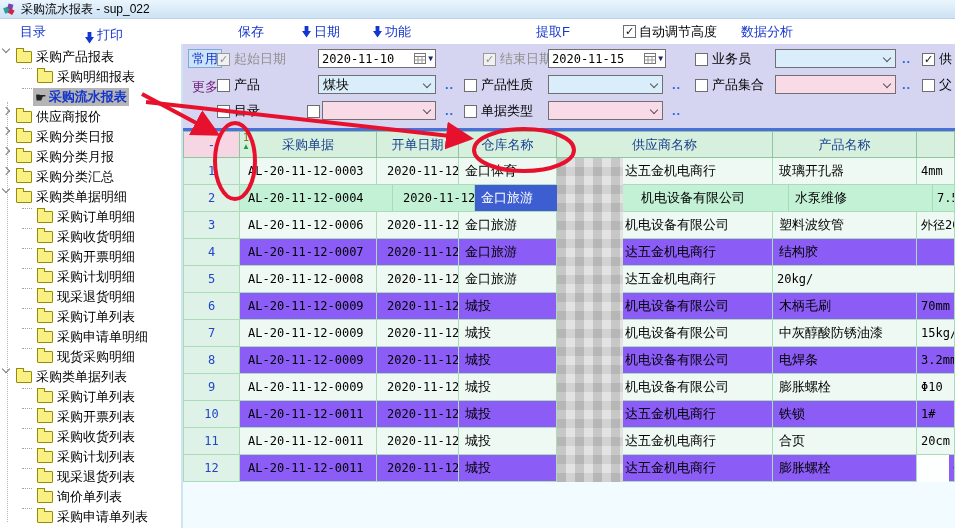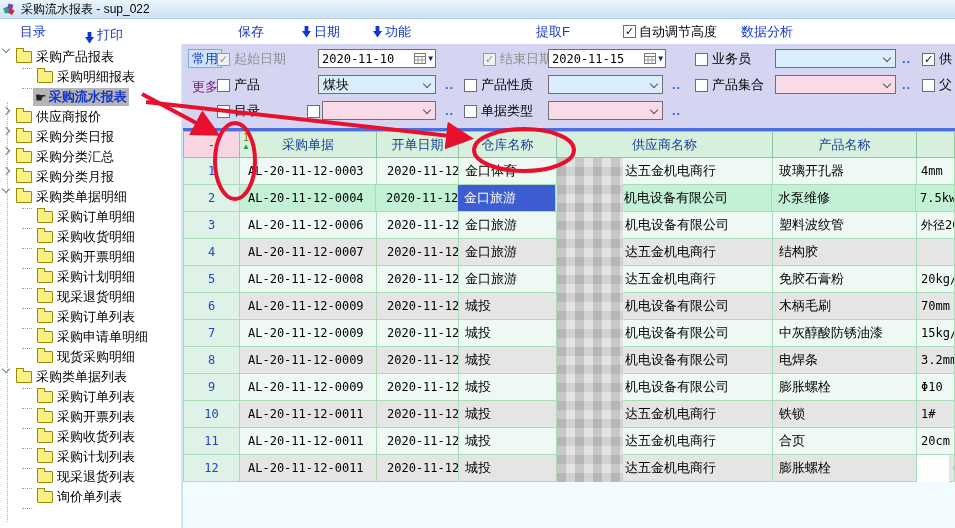--- a/index.html
+++ b/index.html
@@ -88,21 +88,21 @@
   .c-no{justify-content:center;background:#def2e7;color:#2244cc;font-size:12px;
     border-left:1px solid #aadcb8;font-family:"DejaVu Sans Mono",monospace;}
   .c-doc,.c-date,.c-spec{font-family:"DejaVu Sans Mono",monospace;font-size:12px;}
   .c-doc{padding-left:8px;}
   .c-date{padding-left:10px;}
   .c-wh{padding-left:6px;}
   .c-sup{padding-left:68px;}
   .c-prod{padding-left:6px;}
   .c-spec{padding-left:4px;}
   .g-row.odd .g-cell:not(.c-no){background:#eff9f3;}
-  .g-row.even .g-cell:not(.c-no){background:#e5e5e5;}
+  .g-row.even .g-cell:not(.c-no){background:#8b5cf6;}
   .g-row.hlrow .g-cell:not(.c-no){background:#c3f1d6;}
   .g-cell.sel{background:#3d5ed1 !important;color:#fff;}
   .mosaic{position:absolute;left:374px;top:27px;width:66px;height:324px;z-index:3;
     background-image:
       repeating-linear-gradient(90deg, rgba(0,0,0,0.10) 0 9px, rgba(255,255,255,0.14) 9px 18px),
       repeating-linear-gradient(0deg, #cbcbcb 0 9px, #dedede 9px 18px);}
 
   
   .anno{position:absolute;left:0;top:0;width:955px;height:528px;z-index:60;pointer-events:none;}
 </style>
@@ -205,30 +205,30 @@
             <span class="folder"></span>
             <span class="lbl">采购分类日报</span>
           </span>
         </div>
         <div class="tree-item">
           <span class="chev col">
             <i></i>
           </span>
           <span class="hl">
             <span class="folder"></span>
-            <span class="lbl">采购分类汇总</span>
+            <span class="lbl">采购分类月报</span>
           </span>
         </div>
         <div class="tree-item">
           <span class="chev col">
             <i></i>
           </span>
           <span class="hl">
             <span class="folder"></span>
-            <span class="lbl">采购分类月报</span>
+            <span class="lbl">采购分类汇总</span>
           </span>
         </div>
         <div class="tree-item">
           <span class="chev exp">
             <i></i>
           </span>
           <span class="hl">
             <span class="folder"></span>
             <span class="lbl">采购类单据明细</span>
           </span>
@@ -335,20 +335,24 @@
         </div>
         <div class="tree-item lvl1">
           <span class="hline"></span>
           <span class="hl">
             <span class="folder"></span>
             <span class="lbl">询价单列表</span>
           </span>
         </div>
         <div class="tree-item lvl1">
           <span class="hline"></span>
+          <span class="hl">
+            <span class="folder"></span>
+            <span class="lbl">采购申请单列表</span>
+          </span>
         </div>
       </div>
   </div>
 
   <div class="content">
 
     <div class="fpanel">
       <div class="btn-common">常用</div>
       <div class="link-more">更多</div>
 
@@ -492,21 +496,21 @@
           <div class="g-cell c-no" style="width: 57px;">1</div>
           <div class="g-cell c-doc" style="width: 137px;">AL-20-11-12-0003</div>
           <div class="g-cell c-date" style="width: 82px;">2020-11-12</div>
           <div class="g-cell c-wh" style="width: 98px;">金口体育</div>
           <div class="g-cell c-sup" style="width: 216px;">达五金机电商行</div>
           <div class="g-cell c-prod" style="width: 144px;">玻璃开孔器</div>
           <div class="g-cell c-spec" style="width: 38px; flex: 1 1 0%;">4mm</div>
         </div>
         <div class="g-row hlrow">
           <div class="g-cell c-no" style="width: 57px;">2</div>
-          <div class="g-cell c-doc" style="width: 136px;">AL-20-11-12-0004</div>
+          <div class="g-cell c-doc" style="width: 153px;">AL-20-11-12-0004</div>
           <div class="g-cell c-date" style="width: 82px;">2020-11-12</div>
           <div class="g-cell c-wh sel" style="width: 98px;">金口旅游</div>
           <div class="g-cell c-sup" style="width: 216px;">机电设备有限公司</div>
           <div class="g-cell c-prod" style="width: 144px;">水泵维修</div>
           <div class="g-cell c-spec" style="width: 38px; flex: 1 1 0%;">7.5kw</div>
         </div>
         <div class="g-row odd">
           <div class="g-cell c-no" style="width: 57px;">3</div>
           <div class="g-cell c-doc" style="width: 137px;">AL-20-11-12-0006</div>
           <div class="g-cell c-date" style="width: 82px;">2020-11-12</div>
@@ -523,21 +527,20 @@
           <div class="g-cell c-sup" style="width: 216px;">达五金机电商行</div>
           <div class="g-cell c-prod" style="width: 144px;">结构胶</div>
           <div class="g-cell c-spec" style="width: 38px; flex: 1 1 0%;"></div>
         </div>
         <div class="g-row odd">
           <div class="g-cell c-no" style="width: 57px;">5</div>
           <div class="g-cell c-doc" style="width: 137px;">AL-20-11-12-0008</div>
           <div class="g-cell c-date" style="width: 82px;">2020-11-12</div>
           <div class="g-cell c-wh" style="width: 98px;">金口旅游</div>
           <div class="g-cell c-sup" style="width: 216px;">达五金机电商行</div>
-          <div class="g-cell c-prod" style="width: 144px;">免胶石膏粉</div>
           <div class="g-cell c-spec" style="width: 38px; flex: 1 1 0%;">20kg/</div>
         </div>
         <div class="g-row even">
           <div class="g-cell c-no" style="width: 57px;">6</div>
           <div class="g-cell c-doc" style="width: 137px;">AL-20-11-12-0009</div>
           <div class="g-cell c-date" style="width: 82px;">2020-11-12</div>
           <div class="g-cell c-wh" style="width: 98px;">城投</div>
           <div class="g-cell c-sup" style="width: 216px;">机电设备有限公司</div>
           <div class="g-cell c-prod" style="width: 144px;">木柄毛刷</div>
           <div class="g-cell c-spec" style="width: 38px; flex: 1 1 0%;">70mm</div>

